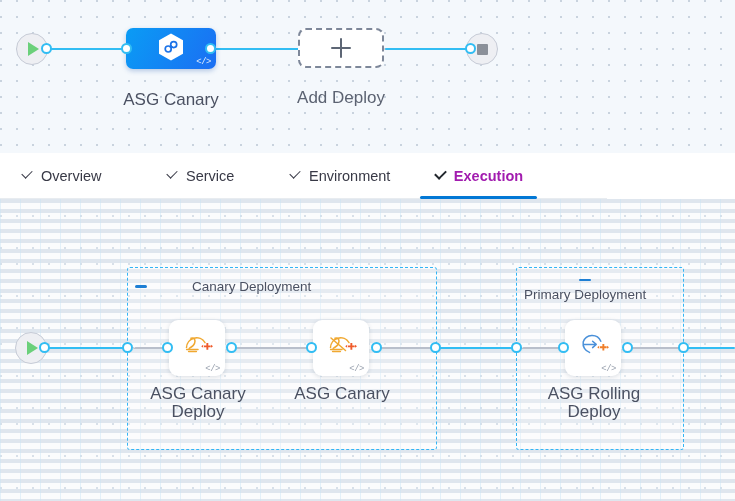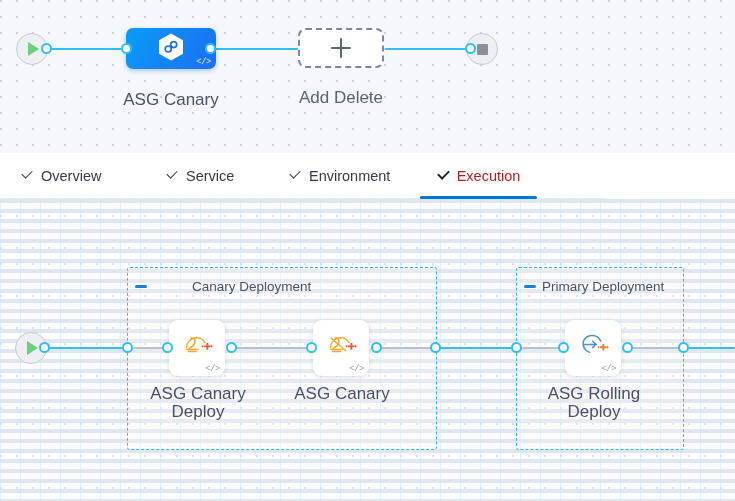--- a/index.html
+++ b/index.html
@@ -47,21 +47,21 @@
     position:relative;display:flex;align-items:center;gap:7px;
     height:46px;padding:0 4px;box-sizing:border-box;cursor:pointer;
     font-size:14.5px;color:#383946;white-space:nowrap;
   }
   .tab .chk{display:inline-block;width:13px;height:13px;position:relative;flex:none;}
   .tab .chk::after{
     content:"";position:absolute;left:1px;top:1px;width:9px;height:5px;
     border-left:1.8px solid #383946;border-bottom:1.8px solid #383946;
     transform:rotate(-45deg);
   }
-  .tab.active{font-weight:normal;color:#b91c1c;}
+  .tab.active{font-weight:bold;color:#a21caf;}
   .tab.active .chk::after{border-color:#22272d;border-width:2.1px;}
   .tab.active::after{
     content:"";position:absolute;left:0;right:0;bottom:0;height:3px;background:#0278d5;border-radius:2px;
   }
 
   
   .dot{
     position:absolute;width:11px;height:11px;border-radius:50%;
     background:#ffffff;border:2.4px solid #32bdf3;box-sizing:border-box;z-index:6;
   }
@@ -159,21 +159,21 @@
       </div>
       <div class="code-badge">&lt;/&gt;</div>
     </div>
     <div class="dot" style="left:121px;top:43px;"></div>
     <div class="dot" style="left:205px;top:43px;"></div>
     <div class="node-label" style="left:101px;top:91px;width:140px;">ASG Canary</div>
 
     <div class="add-stage" style="left:298px;top:28px;">
       <div class="plus"></div>
     </div>
-    <div class="node-label muted" style="left:271px;top:89px;width:140px;">Add Delete</div>
+    <div class="node-label muted" style="left:271px;top:89px;width:140px;">Add Deploy</div>
 
     <div class="dot" style="left:465px;top:43px;"></div>
     <div class="term" style="left:466px;top:33px;">
       <div class="stop-sq"></div>
     </div>
   </div>
 
   <div class="tabbar">
     <div class="tab" style="position:absolute;left:17px;">
       <span class="chk"></span>
@@ -195,21 +195,21 @@
 
   <div class="exec-canvas">
 
     <div class="group" style="left:127px;top:68px;width:310px;height:183px;"></div>
     <div class="group" style="left:516px;top:68px;width:168px;height:183px;"></div>
 
     <div class="group-label" style="left:135px;top:80px;gap:45px;">
       <span class="group-toggle"></span>
       <span>Canary Deployment</span>
     </div>
-    <div class="group-label" style="left:524px;top:80px;">
+    <div class="group-label" style="left:524px;top:80px;flex-direction:column;">
       <span class="group-toggle"></span>
       <span>Primary Deployment</span>
     </div>
 
     <div class="link" style="left:44px;top:148px;width:88px;"></div>
     <div class="link" style="left:436px;top:148px;width:86px;"></div>
     <div class="link" style="left:684px;top:148px;width:51px;"></div>
 
     <div class="link dash" style="left:133px;top:148px;width:34px;"></div>
     <div class="link dash" style="left:231px;top:148px;width:80px;"></div>

